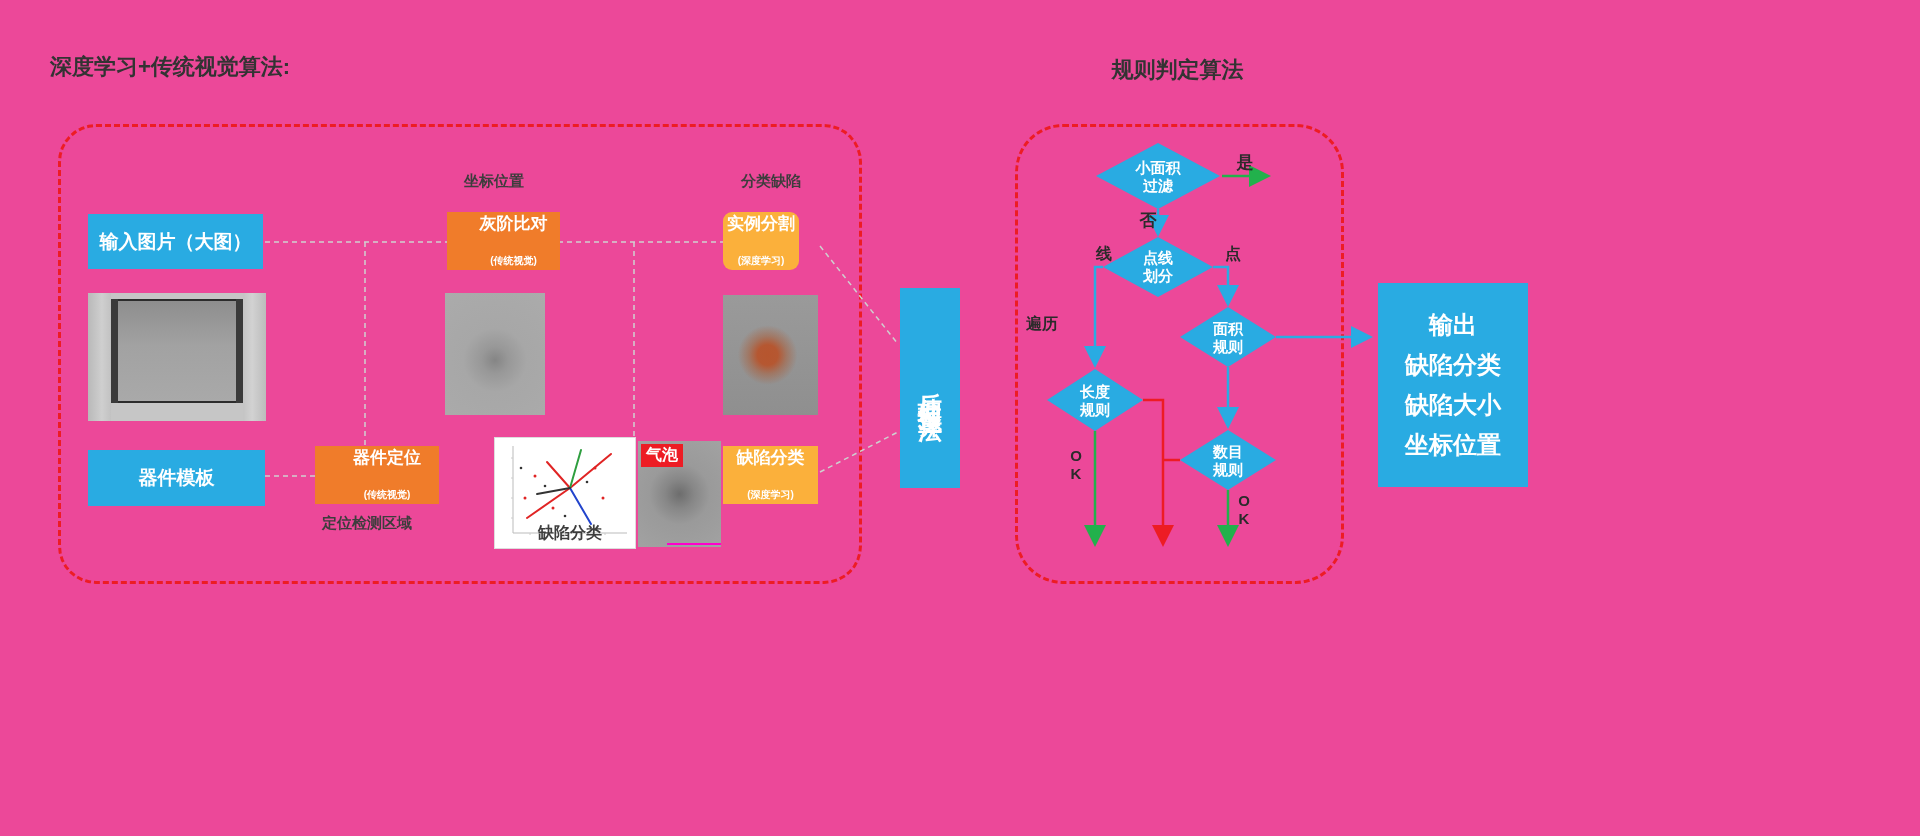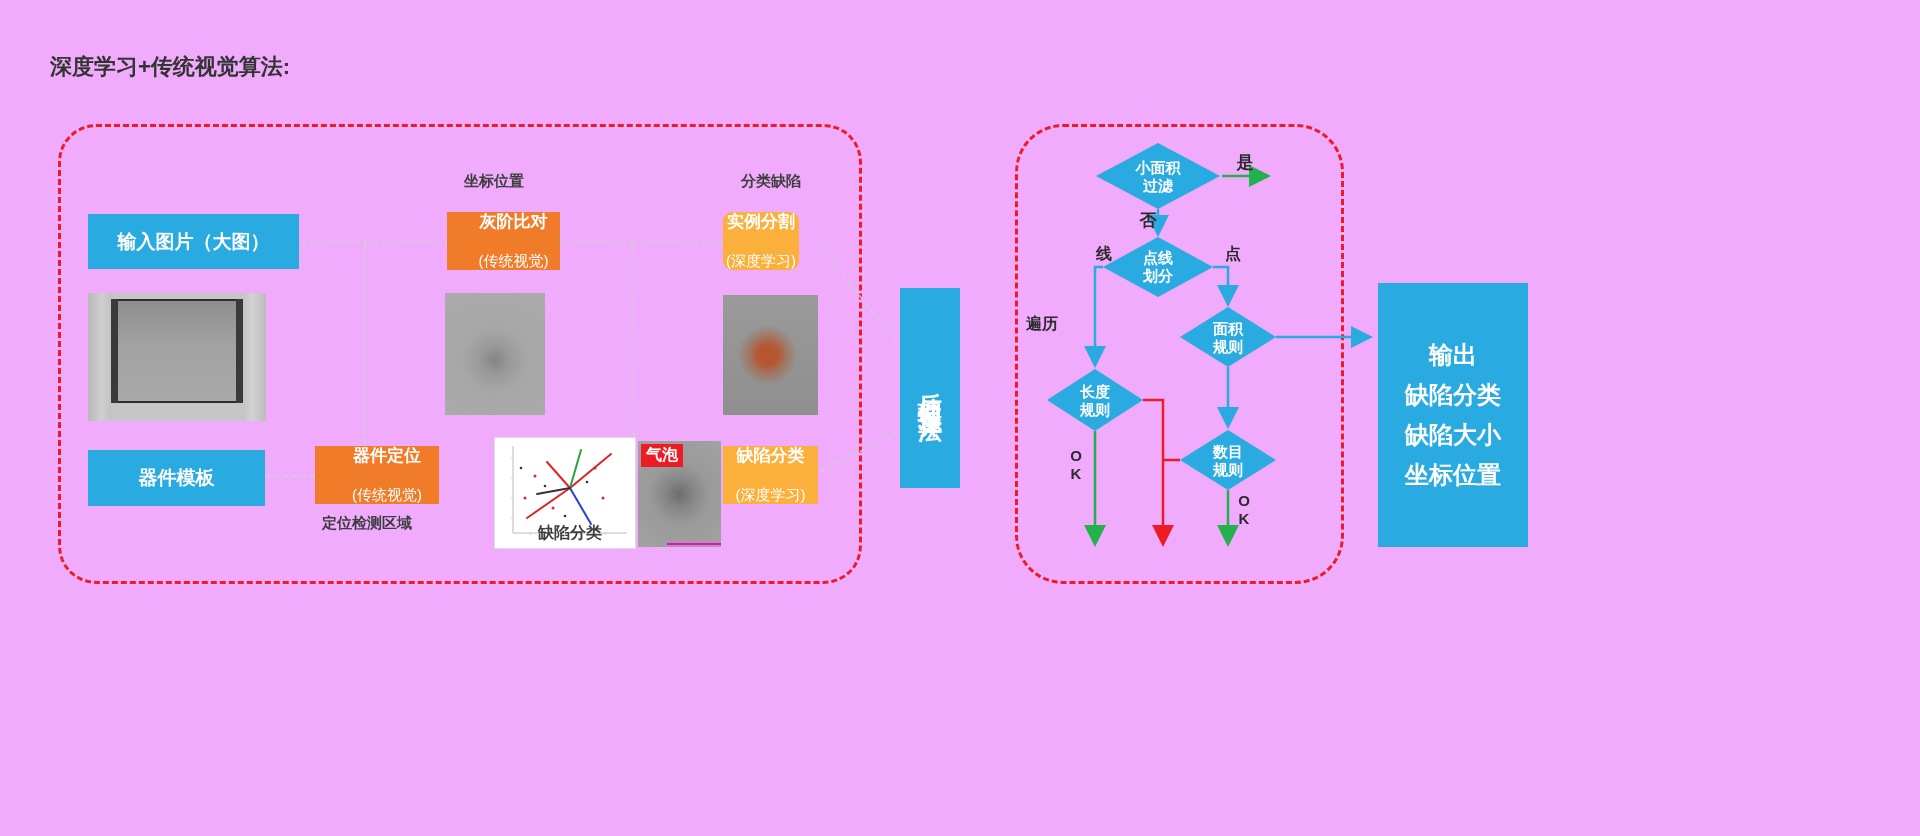--- a/index.html
+++ b/index.html
@@ -1,31 +1,31 @@
 <!DOCTYPE html>
 <html><head>
 <meta charset="utf-8">
 <style>
   html,body{margin:0;padding:0;background:#fff;}
   .canvas{
-    position:relative;width:1920px;height:836px;background:#f0abfc;overflow:hidden;
+    position:relative;width:1920px;height:836px;background:#ec4899;overflow:hidden;
     font-family:"Liberation Sans","DejaVu Sans",sans-serif;color:#333;
   }
   .abs{position:absolute;}
   .title{font-size:22px;font-weight:bold;color:#333;}
   .dashed-frame{
     position:absolute;border:3px dashed #ed1c24;background:transparent;
   }
   .box{display:flex;flex-direction:column;align-items:center;justify-content:center;
        color:#fff;font-weight:bold;text-align:center;z-index:3;position:absolute;}
   .box-blue{background:#29abe2;font-size:19px;}
   .box-orange{background:#f07c2a;padding-left:20px;}
   .box-yellow{background:#fbb03b;}
   .box-main{font-size:17px;line-height:20px;}
-  .box-sub{font-size:15px;font-weight:normal;margin-top:20px;}
+  .box-sub{font-size:10px;font-weight:bold;margin-top:20px;}
   .small-label{font-size:15px;font-weight:bold;color:#3d3d3d;text-align:center;position:absolute;z-index:3;}
   .vertical-box{
     position:absolute;background:#29abe2;color:#fff;display:flex;align-items:center;justify-content:center;
     writing-mode:vertical-rl;text-orientation:upright;font-size:24px;font-weight:bold;letter-spacing:5px;z-index:3;
   }
   .output-box{
     position:absolute;background:#29abe2;color:#fff;display:flex;flex-direction:column;
     align-items:center;justify-content:center;gap:14px;z-index:3;
   }
   .output-line{font-size:24px;font-weight:bold;line-height:26px;}
@@ -61,20 +61,21 @@
       font-family:"Liberation Sans","DejaVu Sans",sans-serif;}
   .flow-label{font-size:16px;font-weight:bold;fill:#2b2b2b;text-anchor:middle;
       font-family:"Liberation Sans","DejaVu Sans",sans-serif;}
 </style>
 </head>
 <body>
 
 <div class="canvas">
 
   <div class="abs title" style="left:50px;top:52px;">深度学习+传统视觉算法:</div>
+  <div class="abs title" style="left:1015px;top:55px;width:325px;text-align:center;">规则判定算法</div>
 
   <div class="dashed-frame" style="left:58px;top:124px;width:798px;height:454px;border-radius:38px;"></div>
   <div class="dashed-frame" style="left:1015px;top:124px;width:323px;height:454px;border-radius:48px;"></div>
 
   <svg class="overlay" width="1920" height="836" viewBox="0 0 1920 836">
     <defs>
       <marker id="arrBlue" markerWidth="9" markerHeight="9" refX="7" refY="4.5" orient="auto">
         <path d="M0,0 L9,4.5 L0,9 Z" fill="#29abe2"></path>
       </marker>
       <marker id="arrGreen" markerWidth="9" markerHeight="9" refX="7" refY="4.5" orient="auto">
@@ -136,21 +137,21 @@
     <text class="flow-label" x="1076" y="479" style="font-size:15px;">K</text>
     <text class="flow-label" x="1244" y="506" style="font-size:15px;">O</text>
     <text class="flow-label" x="1244" y="524" style="font-size:15px;">K</text>
   </svg>
 
   <div class="small-label" style="left:435px;top:172px;width:118px;">坐标位置</div>
   <div class="small-label" style="left:712px;top:172px;width:118px;">分类缺陷</div>
   <div class="small-label" style="left:300px;top:514px;width:134px;">定位检测区域</div>
   <div class="small-label" style="left:510px;top:523px;width:120px;font-size:16px;">缺陷分类</div>
 
-  <div class="box box-blue" style="left:88px;top:214px;width:211px;height:55px;">
+  <div class="box box-blue" style="left:88px;top:214px;width:175px;height:55px;">
     <span>输入图片（大图）</span>
   </div>
   <div class="box box-blue" style="left:88px;top:450px;width:177px;height:56px;">
     <span>器件模板</span>
   </div>
 
   <div class="box box-orange" style="left:315px;top:446px;width:104px;height:58px;">
     <span class="box-main">器件定位</span>
     <span class="box-sub">(传统视觉)</span>
   </div>
@@ -220,20 +221,20 @@
 
   <div class="img-frame bubble-photo" style="left:638px;top:441px;width:83px;height:106px;">
     <span class="bubble-tag">气泡</span>
     <div class="bubble-line"></div>
   </div>
 
   <div class="vertical-box" style="left:900px;top:288px;width:60px;height:200px;">
     <span>后处理预算法</span>
   </div>
 
-  <div class="output-box" style="left:1378px;top:283px;width:150px;height:264px;">
+  <div class="output-box" style="left:1378px;top:283px;width:150px;height:204px;">
     <div class="output-line">输出</div>
     <div class="output-line">缺陷分类</div>
     <div class="output-line">缺陷大小</div>
     <div class="output-line">坐标位置</div>
   </div>
 
 </div>
 
 </body></html>

